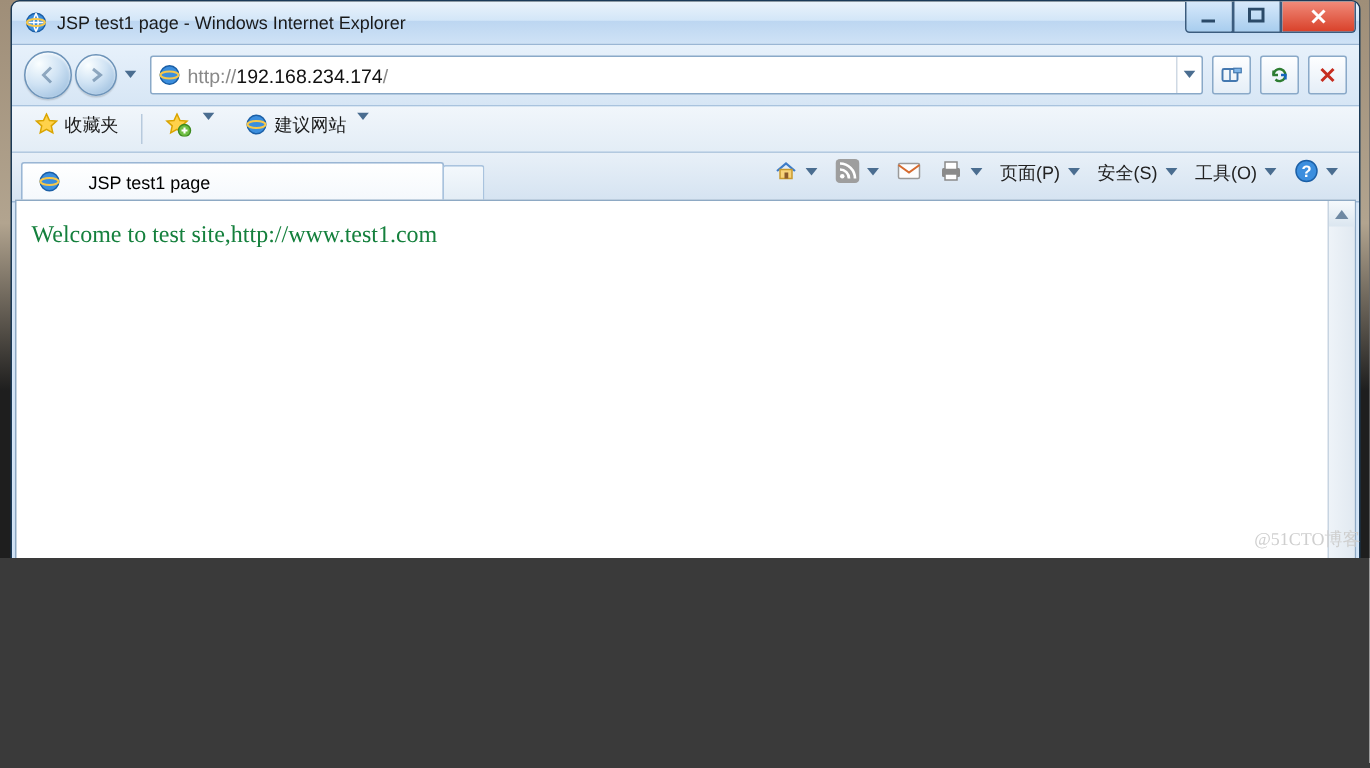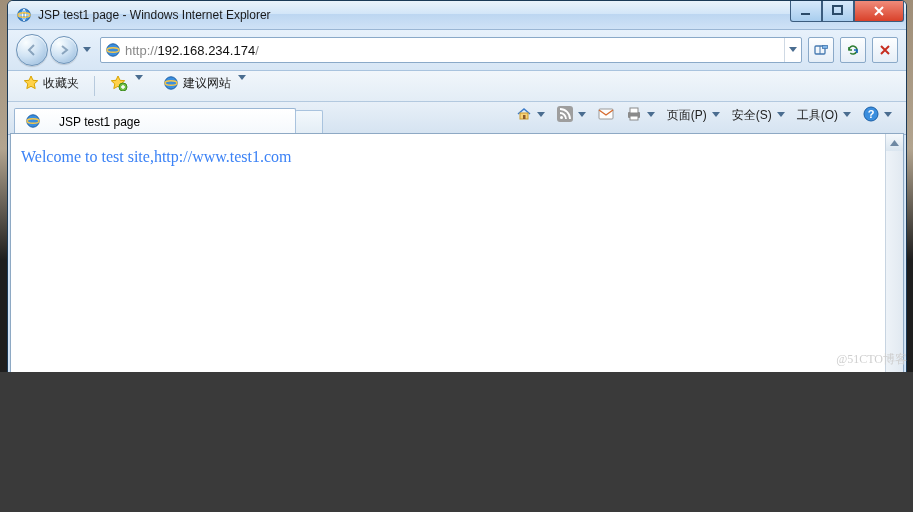--- a/index.html
+++ b/index.html
@@ -43,21 +43,21 @@
   .tabrow{height:32px;display:flex;align-items:flex-end;padding:0 6px;background:linear-gradient(180deg,#e8f0f8,#d5e3f1);border-bottom:1px solid #9ab6d4;}
   .tab{display:flex;align-items:center;gap:18px;height:26px;padding:0 10px;min-width:260px;background:linear-gradient(180deg,#fefefe,#eef4fa);border:1px solid #9ab6d4;border-bottom:none;border-radius:2px 2px 0 0;position:relative;top:1px;}
   .tab.selected{background:linear-gradient(180deg,#ffffff,#f4f8fc);}
   .newtab{width:26px;height:24px;background:linear-gradient(180deg,#f3f8fc,#e2ecf5);border:1px solid #a9c3de;border-bottom:none;border-radius:2px 2px 0 0;margin-left:-1px;position:relative;top:1px;}
   .cmdbar{flex:1;display:flex;justify-content:flex-end;gap:4px;height:30px;padding-right:4px;}
   .cmd{display:flex;align-items:center;gap:3px;height:22px;padding:0 4px;border-radius:2px;}
   .cmd span{color:#222}
   .cmd .dd-caret{margin-left:2px}
   
   .content-shell{position:absolute;left:2px;right:2px;top:132px;bottom:2px;border:1px solid #8ea9c4;background:#fff;}
-  .content{position:absolute;inset:0;overflow:auto;padding:14px 10px;font-family:"Times New Roman",serif;font-size:16px;color:#3b82f6;}
+  .content{position:absolute;inset:0;overflow:auto;padding:14px 10px;font-family:"Times New Roman",serif;font-size:16px;color:#15803d;}
   .scrollbar{position:absolute;right:0;top:0;bottom:0;width:17px;background:linear-gradient(90deg,#eef3f8,#e1e9f1);border-left:1px solid #c7d4e1;}
   .scroll-arrow{height:17px;display:flex;align-items:center;justify-content:center;background:linear-gradient(180deg,#f5f9fc,#dbe6f0);}
   .scroll-track{position:absolute;top:17px;bottom:17px;left:0;right:0;}
   .scroll-arrow.bottom{position:absolute;bottom:0;left:0;right:0;}
   
   .watermark{position:absolute;right:6px;bottom:4px;color:#cfcfcf;font-size:12px;font-family:Liberation Serif, serif;}
   .dd-caret svg,.nav-dd svg{display:block}
 </style>
 </head>
 <body>

